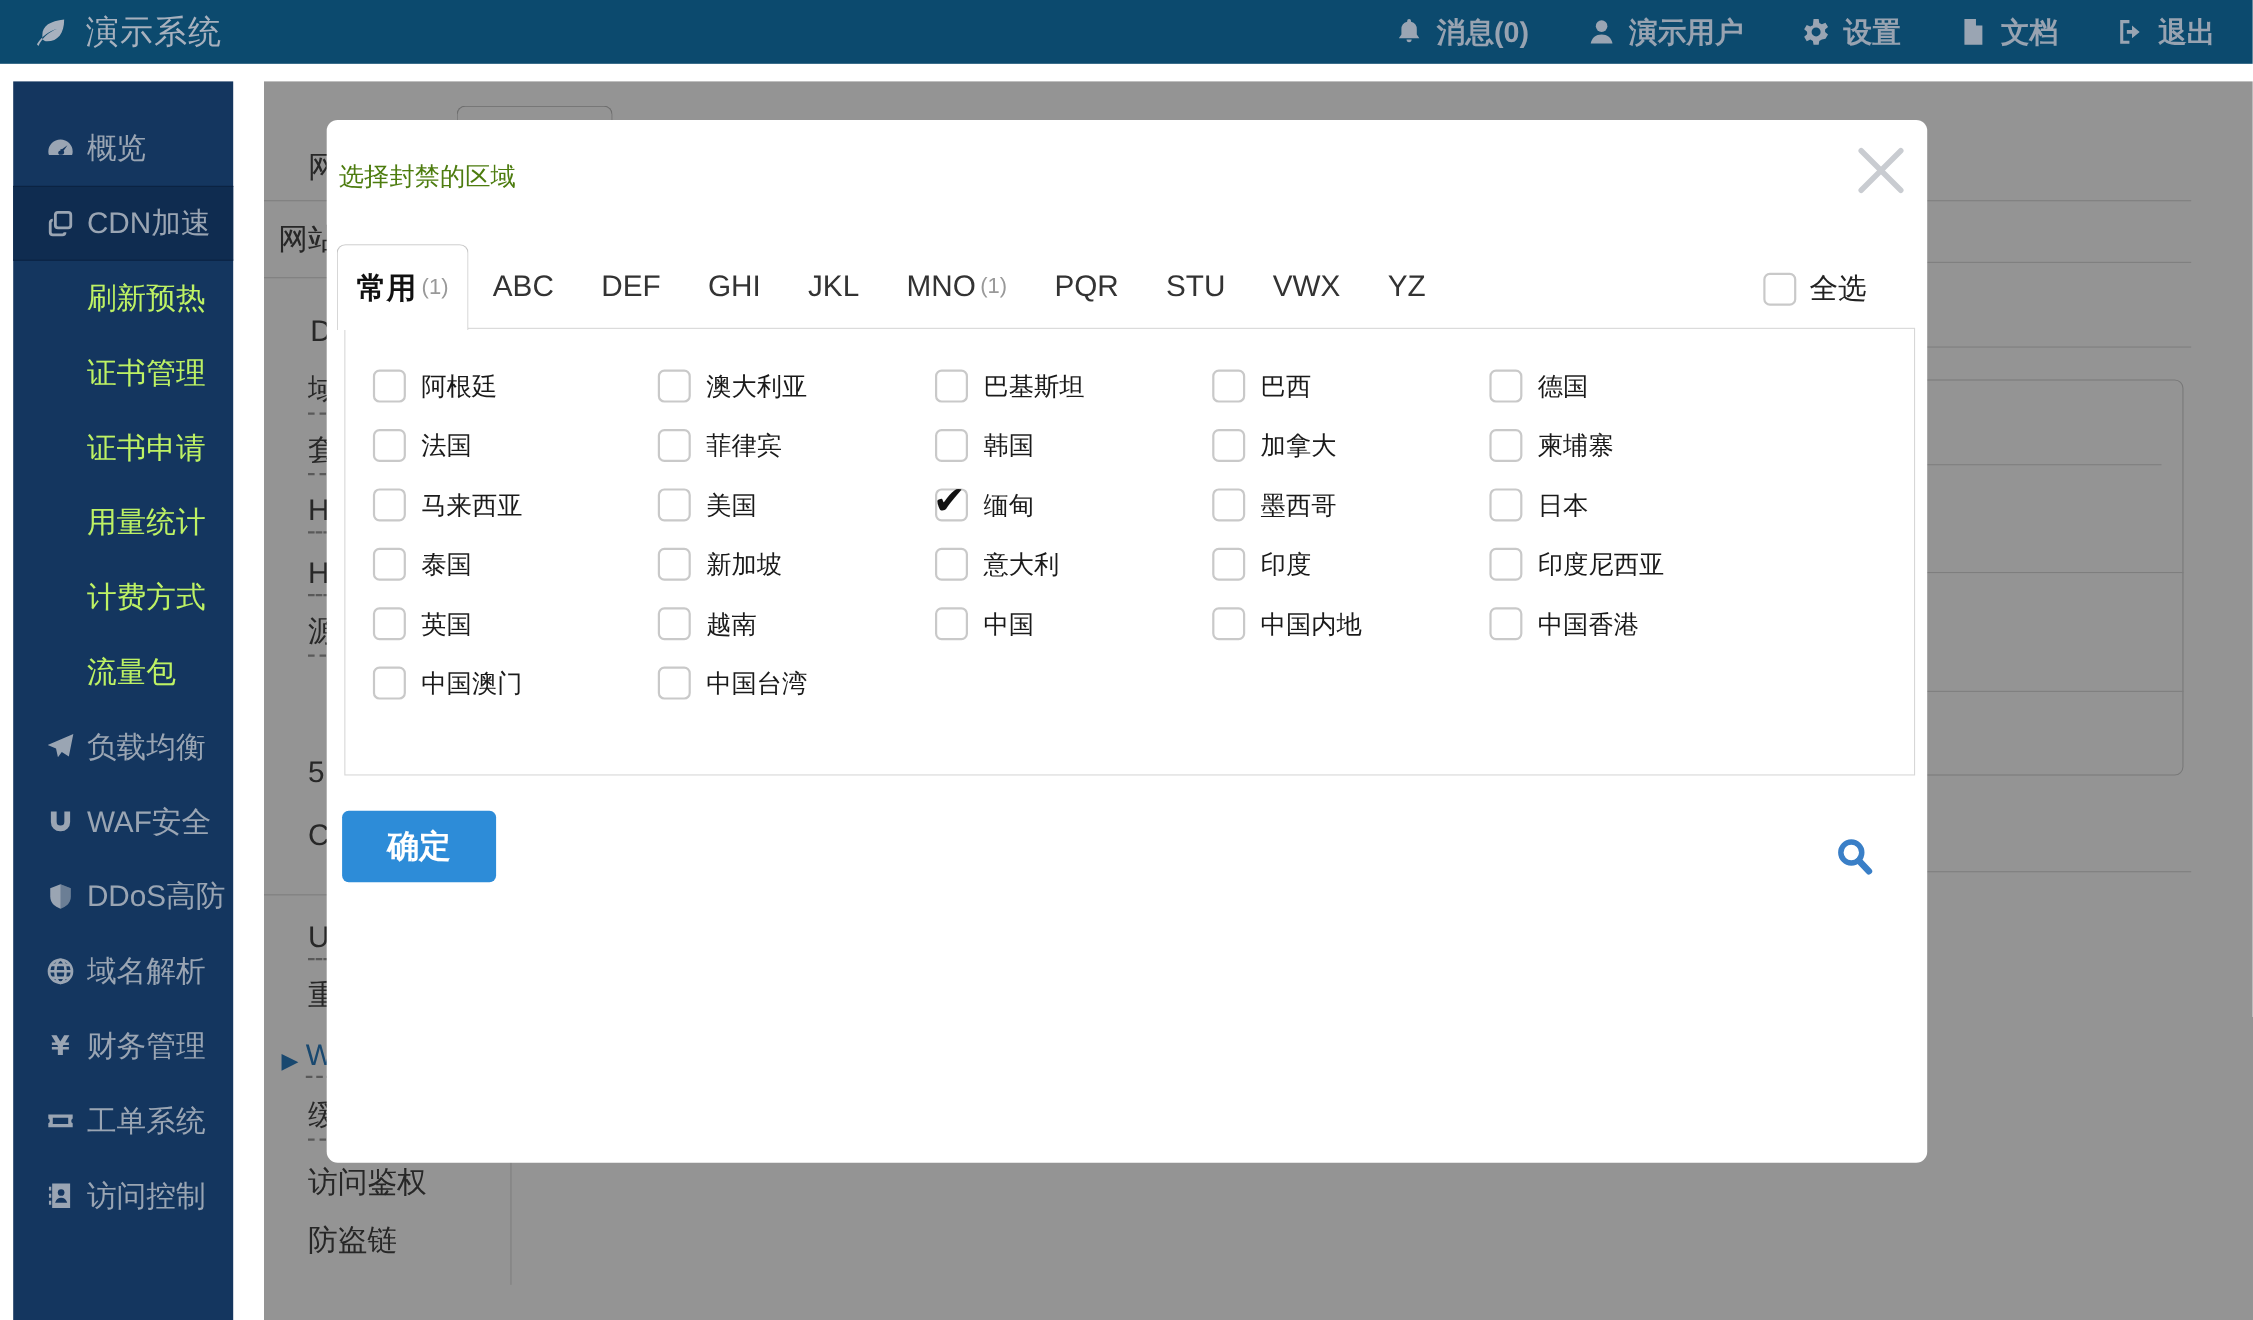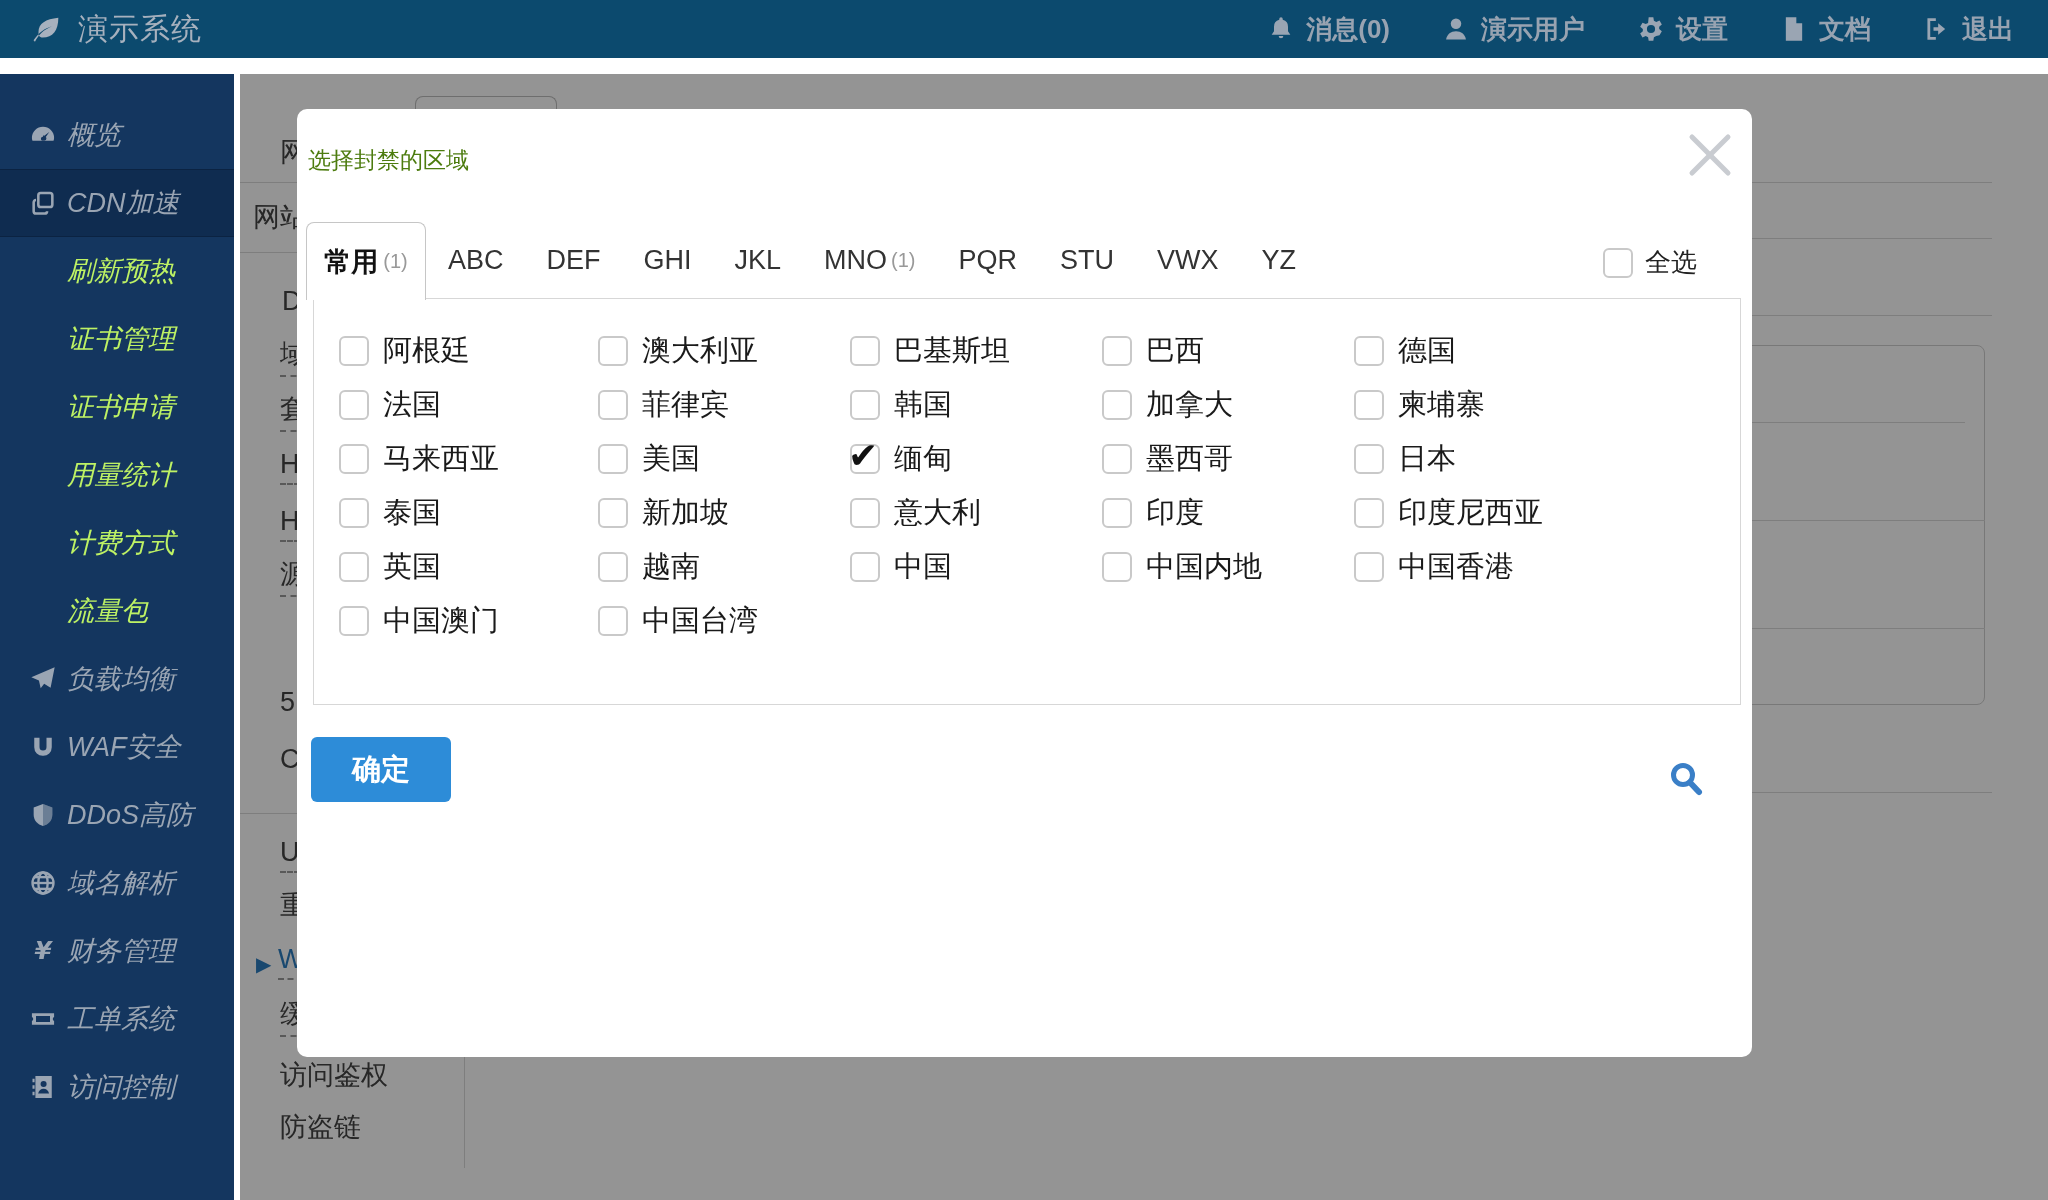--- a/index.html
+++ b/index.html
@@ -9,21 +9,21 @@
   
   .navbar { position:absolute; left:0; top:0; width:2048px; height:58px; background:#0c4a6e; z-index:50;
             display:flex; align-items:center; justify-content:space-between; }
   .brand { display:flex; align-items:center; gap:14px; padding-left:30px; color:#a7b1be; }
   .brand-text { font-size:30px; letter-spacing:1px; }
   .nav-right { display:flex; align-items:center; gap:52px; padding-right:34px; }
   .nav-item { display:flex; align-items:center; gap:11px; color:#98a3b1; font-size:26px; cursor:pointer;font-weight:bold; }
   .nav-item svg, .brand svg { display:block; }
 
   
-  .sidebar { position:absolute; left:0; top:74px; width:234px; height:1126px; background:#14365f; z-index:40;font-style:italic; }
+  .sidebar { position:absolute; left:12px; top:74px; width:200px; height:1126px; background:#14365f; z-index:40; }
   .side-list { list-style:none; padding-top:27px; }
   .side-item { height:68px; display:flex; align-items:center; color:#9aa5b3; font-size:27px; cursor:pointer; position:relative; }
   .side-item .s-icon { position:absolute; left:29px; width:28px; height:28px; display:flex; align-items:center; justify-content:center; }
   .side-item .s-label { position:absolute; left:67px; white-space:nowrap; }
   .side-item.active { background:#0f2c50; border-top:1px solid #0b2342; border-bottom:1px solid #0b2342; }
   .side-sub { color:#bef264; }
 
   
   .content-bg { position:absolute; left:240px; top:74px; width:1808px; height:1126px; background:#ffffff; }
   .bg-label { position:absolute; font-size:27px; color:#444; white-space:nowrap; }
@@ -54,21 +54,21 @@
 
   .select-all { position:absolute; top:136px; right:55px; display:flex; align-items:center; gap:12px; z-index:2; cursor:pointer;padding-left:40px; }
   .select-all .sa-label { font-size:26px; color:#222; }
 
   .cbox { width:30px; height:30px; border:2px solid #c9c9c9; border-radius:6px; background:#fff; position:relative; flex:0 0 30px; }
   .cbox .check { position:absolute; left:-4px; top:-8px; font-family:"DejaVu Sans",sans-serif; font-size:36px; font-weight:bold; color:#111; line-height:36px; }
 
   .grid-panel { position:absolute; left:16px; top:189px; width:1428px; height:407px; border:1px solid #d7d7d7; z-index:1;
                 display:grid; grid-template-columns:259px 252px 252px 252px 1fr; grid-auto-rows:54px; padding:25px 0 0 25px; align-items:center; }
   .country { display:flex; align-items:center; gap:14px; cursor:pointer; }
-  .country .c-label { font-size:29px; color:#1a1a1a; white-space:nowrap; }
+  .country .c-label { font-size:23px; color:#1a1a1a; white-space:nowrap; }
 
   .confirm-btn { position:absolute; left:14px; top:628px; width:140px; height:65px; border:none; border-radius:6px;
                  background:#2d8cd8; color:#fff; font-size:29px; font-weight:bold; font-family:inherit; cursor:pointer; }
   .search-btn { position:absolute; left:1371px; top:652px; width:38px; height:38px; cursor:pointer; }
 </style>
 </head>
 <body>
 
 <div class="navbar">
   <div class="brand">

